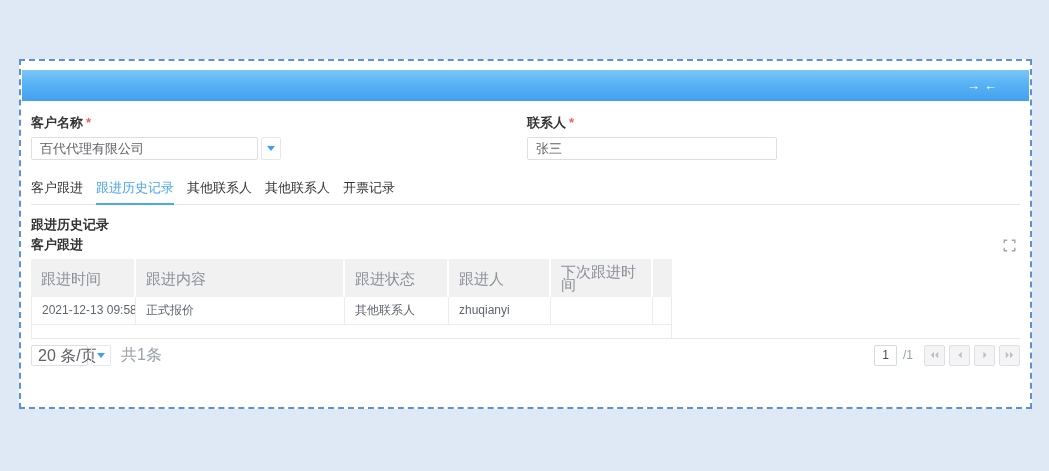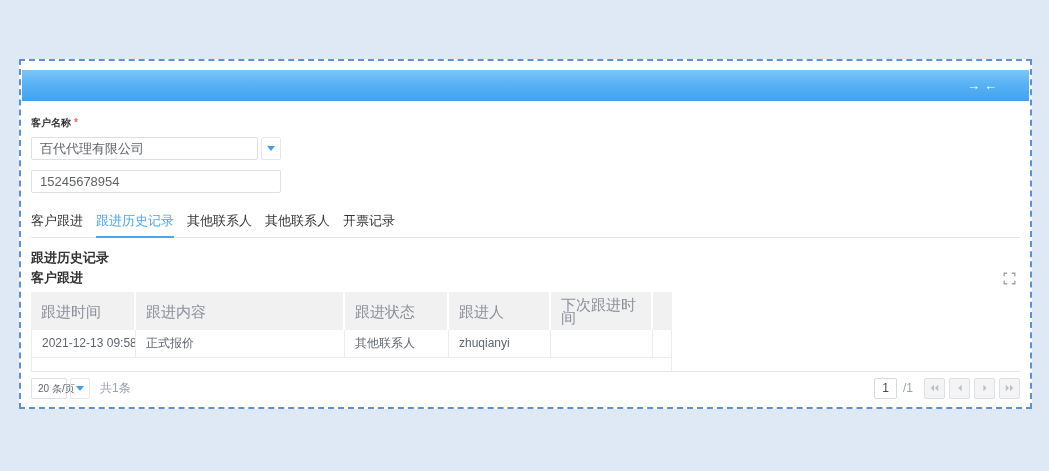--- a/index.html
+++ b/index.html
@@ -24,21 +24,21 @@
   }
   .collapse-icon {
     color:#fff; font-size:13px; font-weight:bold; letter-spacing:4px;
     cursor:pointer; line-height:1;
   }
   .content { padding:0 10px; }
   .form-row { display:flex; margin-top:14px; }
   .form-group { width:250px; }
   .form-group.right { margin-left:246px; }
   .f-label {
-    font-size:10px; font-weight:bold; color:#333;
+    font-size:13px; font-weight:bold; color:#333;
     line-height:16px; margin-bottom:6px;
   }
   .req { color:#f25c5c; font-weight:bold; margin-left:3px; }
   .f-input {
     width:100%; height:23px;
     border:1px solid #dcdfe6; border-radius:2px;
     padding:0 8px; font-size:13px; color:#606266;
     font-family:"Liberation Sans", sans-serif;
     background:#fff; outline:none; display:block;
   }
@@ -90,30 +90,30 @@
   table.grid td:first-child { border-left:1px solid #ececec; }
   .table-strip { width:641px; height:13px; border-left:1px solid #ececec; border-right:1px solid #ececec; }
 
   .footer {
     border-top:1px solid #e8e8e8; height:33px;
     display:flex; align-items:center; justify-content:space-between;
   }
   .footer-left { display:flex; align-items:center; }
   .pagesize-wrap { display:flex; }
   .ps-input {
-    width:36px; height:21px; border:1px solid #dcdfe6; border-radius:2px;
-    font-size:10px; color:#606266; padding:0 6px; line-height:19px;
+    width:57px; height:21px; border:1px solid #dcdfe6; border-radius:2px;
+    font-size:16px; color:#606266; padding:0 6px; line-height:19px;
     background:#fff; white-space:nowrap;
   }
   .ps-caret {
     width:20px; height:21px; margin-left:3px;
     border:1px solid #e4e7ed; border-radius:2px;
     display:flex; align-items:center; justify-content:center; cursor:pointer;
   }
-  .total-text { margin-left:10px; font-size:12px; color:#98a0ab; }
+  .total-text { margin-left:10px; font-size:16px; color:#98a0ab; }
   .footer-right { display:flex; align-items:center; }
   .page-box {
     width:23px; height:21px; border:1px solid #d5d9e0; border-radius:2px;
     font-size:12px; color:#4a4a4a; text-align:center; line-height:19px;
     background:#fff;
   }
   .page-total { margin:0 7px 0 6px; font-size:12px; color:#9aa0aa; }
   .pg-btn {
     width:21px; height:21px; margin-left:4px;
     border:1px solid #dcdfe6; border-radius:2px; background:#f4f4f5;
@@ -136,25 +136,30 @@
         <div class="f-label">
           <span>客户名称</span><span class="req">*</span>
         </div>
         <div class="select-wrap">
           <input class="f-input" readonly="" value="百代代理有限公司" style="">
           <span class="caret-box">
             <span class="caret-down"></span>
           </span>
         </div>
       </div>
+      <div class="form-group right">
+        <div class="f-label">
+          <span>联系人</span><span class="req">*</span>
+        </div>
+        <input class="f-input" value="张三" style="">
+      </div>
     </div>
 
     <div class="form-row row2" style="margin-top:10px; display:block;">
       <div class="form-group">
-        <input class="f-input" value="15245678954" style="">
       </div>
     </div>
 
     <div class="tabs">
       <div class="tab">客户跟进</div>
       <div class="tab active">跟进历史记录</div>
       <div class="tab">其他联系人</div>
       <div class="tab">其他联系人</div>
       <div class="tab">开票记录</div>
     </div>

